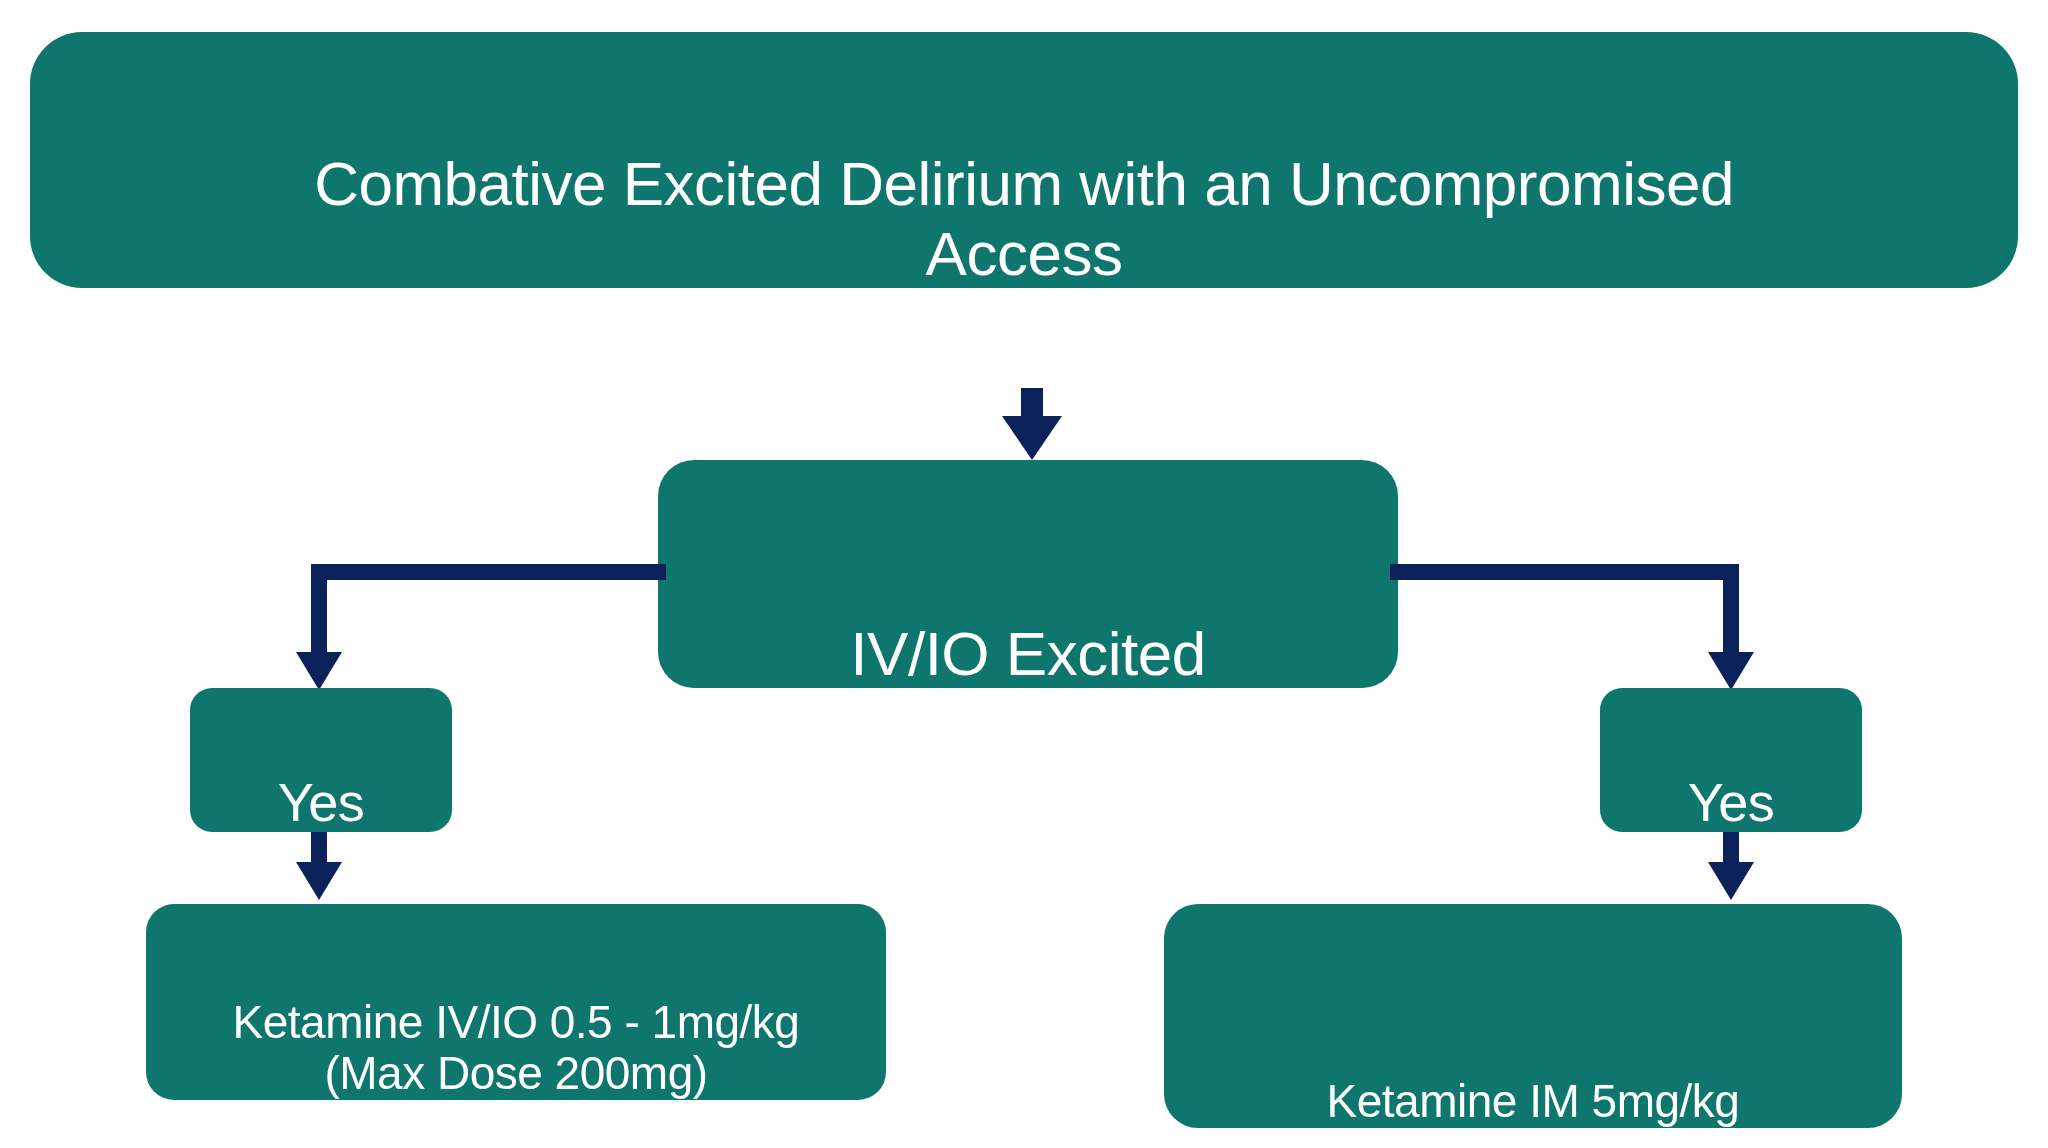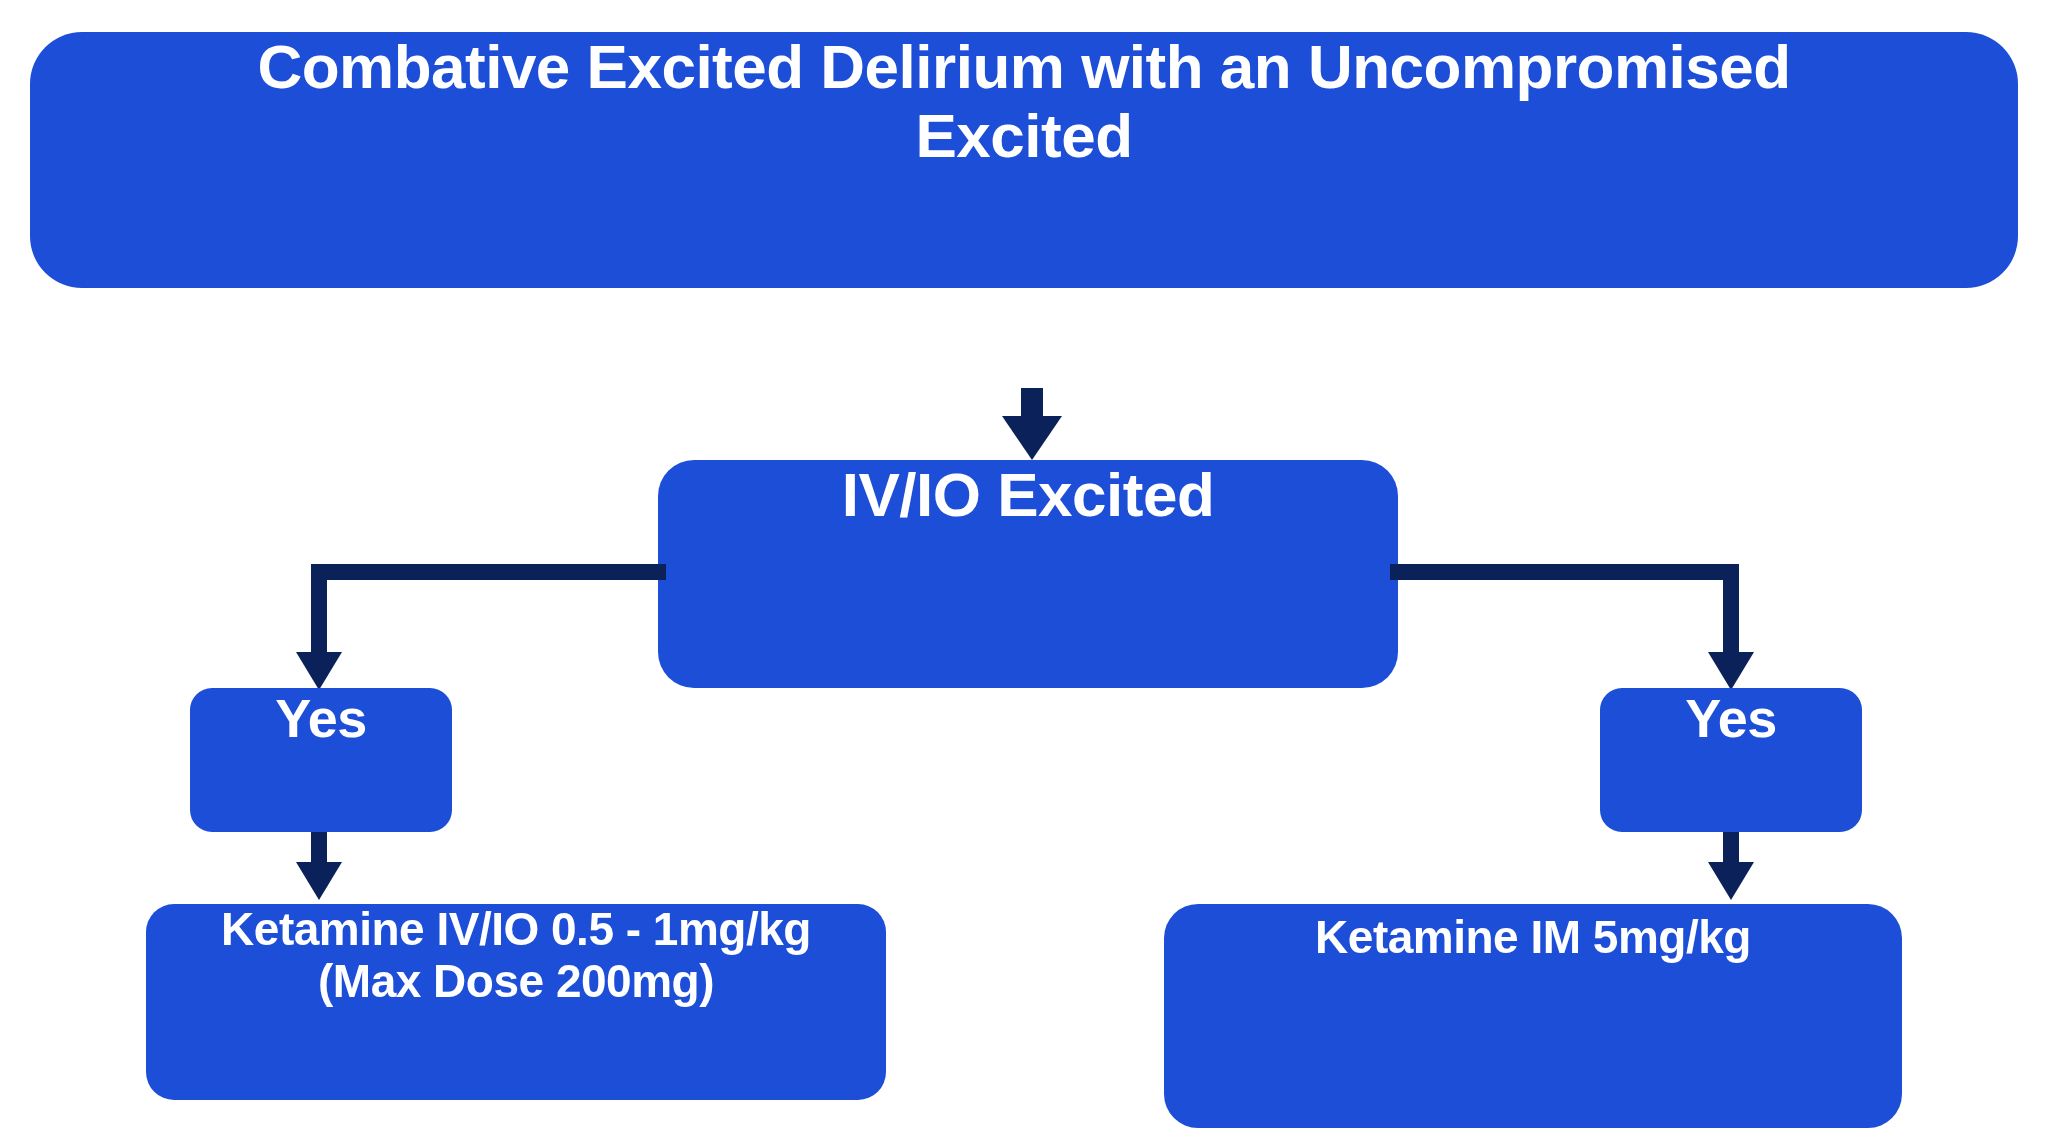--- a/index.html
+++ b/index.html
@@ -13,29 +13,29 @@
   }
   #canvas {
     position: relative;
     width: 2048px;
     height: 1148px;
     background: #ffffff;
     overflow: hidden;
   }
   .node {
     position: absolute;
-    background: #1d4ed8;
+    background: #0f766e;
     color: #ffffff;
     display: flex;
-    align-items: flex-start;
+    align-items: flex-end;
     justify-content: center;
     text-align: center;
     box-sizing: border-box;
     font-family: "Liberation Sans", sans-serif;
-    font-weight: bold;
+    font-weight: normal;
     line-height: 1.12;
     letter-spacing: -0.5px;
   }
 
   
   #node-title {
     left: 30px;
     top: 32px;
     width: 1988px;
     height: 256px;
@@ -83,21 +83,21 @@
     font-size: 46px;
     padding: 0 30px;
   }
   #node-treat-right {
     left: 1164px;
     top: 904px;
     width: 738px;
     height: 224px;
     border-radius: 34px;
     font-size: 46px;
-    padding: 8px 18px;
+    padding: 0 18px;
   }
   #node-treat-left .txt, #node-treat-right .txt { width: 100%; }
 
   
   .conn {
     position: absolute;
     background: #0a2159;
   }
   .conn-h { height: 14px; }
   .conn-v { width: 14px; }
@@ -119,21 +119,21 @@
     border-right: 30px solid transparent;
     border-top: 44px solid #0a2159;
   }
 </style>
 </head>
 <body>
 
 <div id="canvas">
 
   <div class="node" id="node-title">
-    <div class="txt"><span>Combative Excited Delirium with an Uncompromised</span><br><span>Excited</span></div>
+    <div class="txt"><span>Combative Excited Delirium with an Uncompromised</span><br><span>Access</span></div>
   </div>
 
   <div class="conn conn-v" style="left:1021px; top:388px; width:22px; height:40px;"></div>
   <div class="arrow-down-fat" style="left:1002px; top:416px;"></div>
 
   <div class="node" id="node-decision">
     <span>IV/IO Excited</span>
   </div>
 
   <div class="conn conn-h" style="left:318px; top:564px; width:348px; height:16px;"></div>

